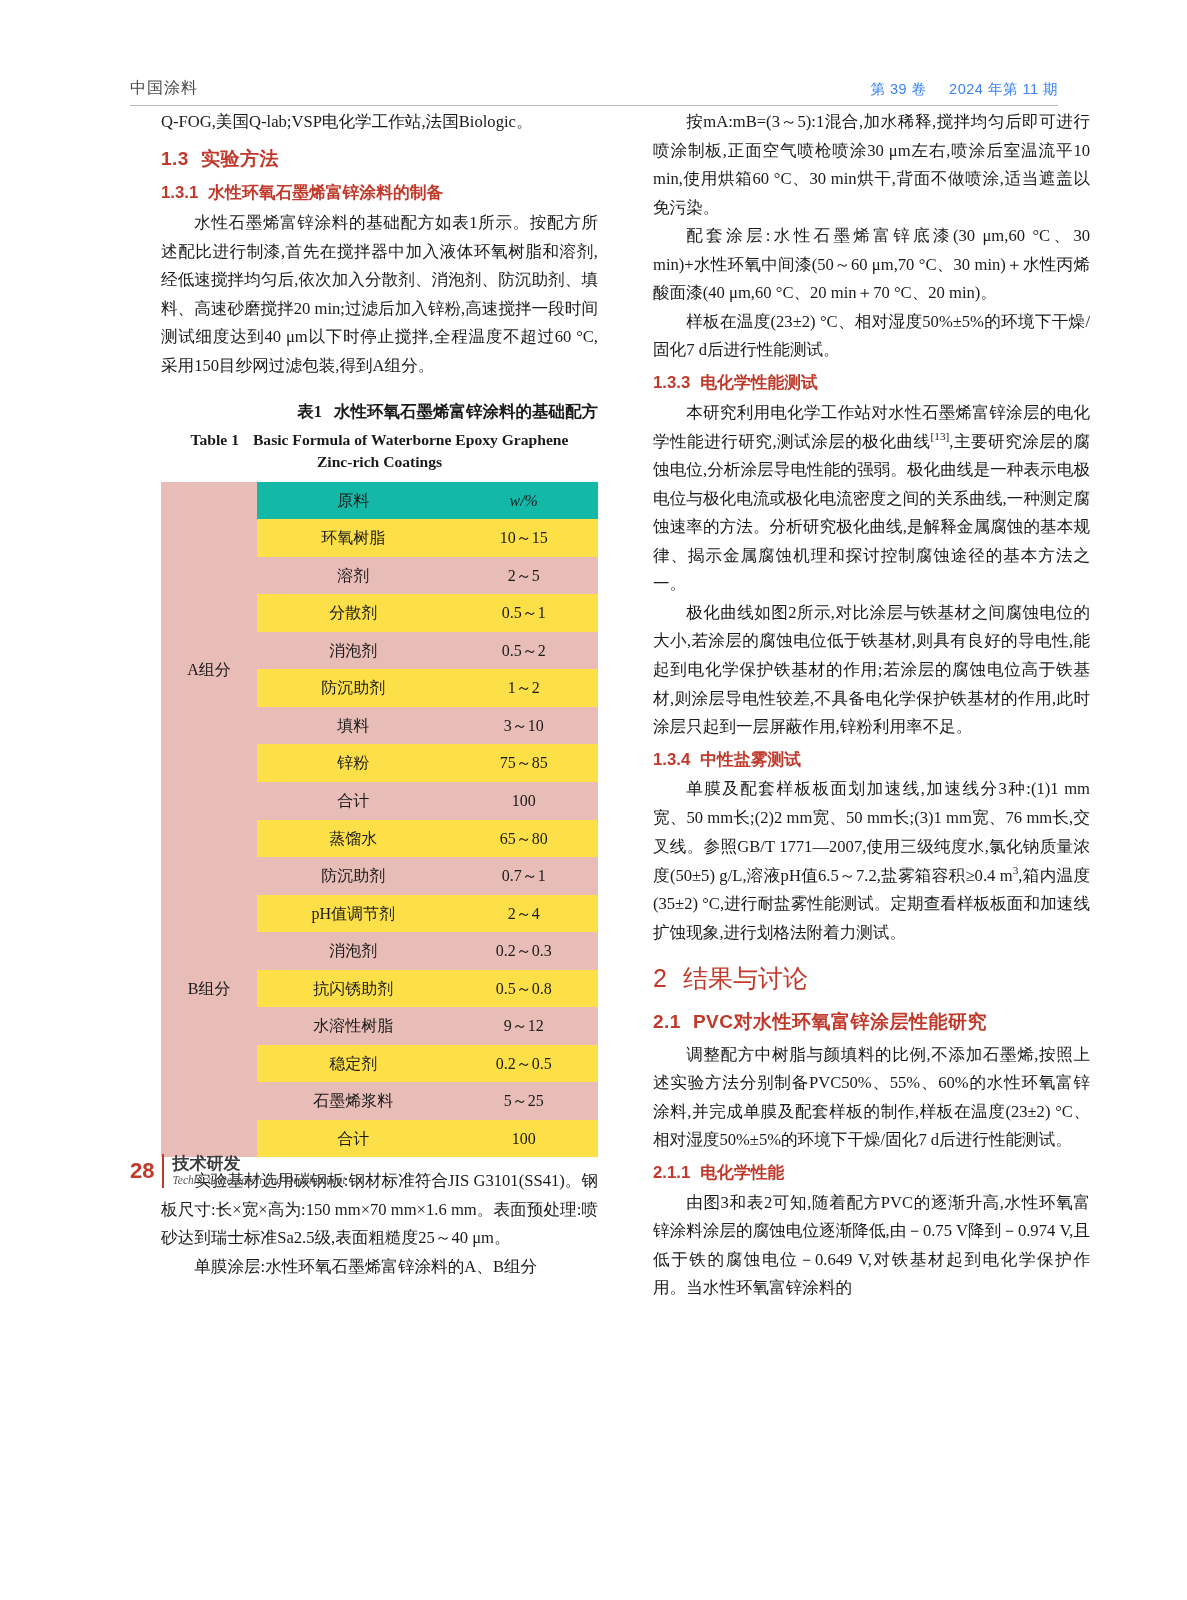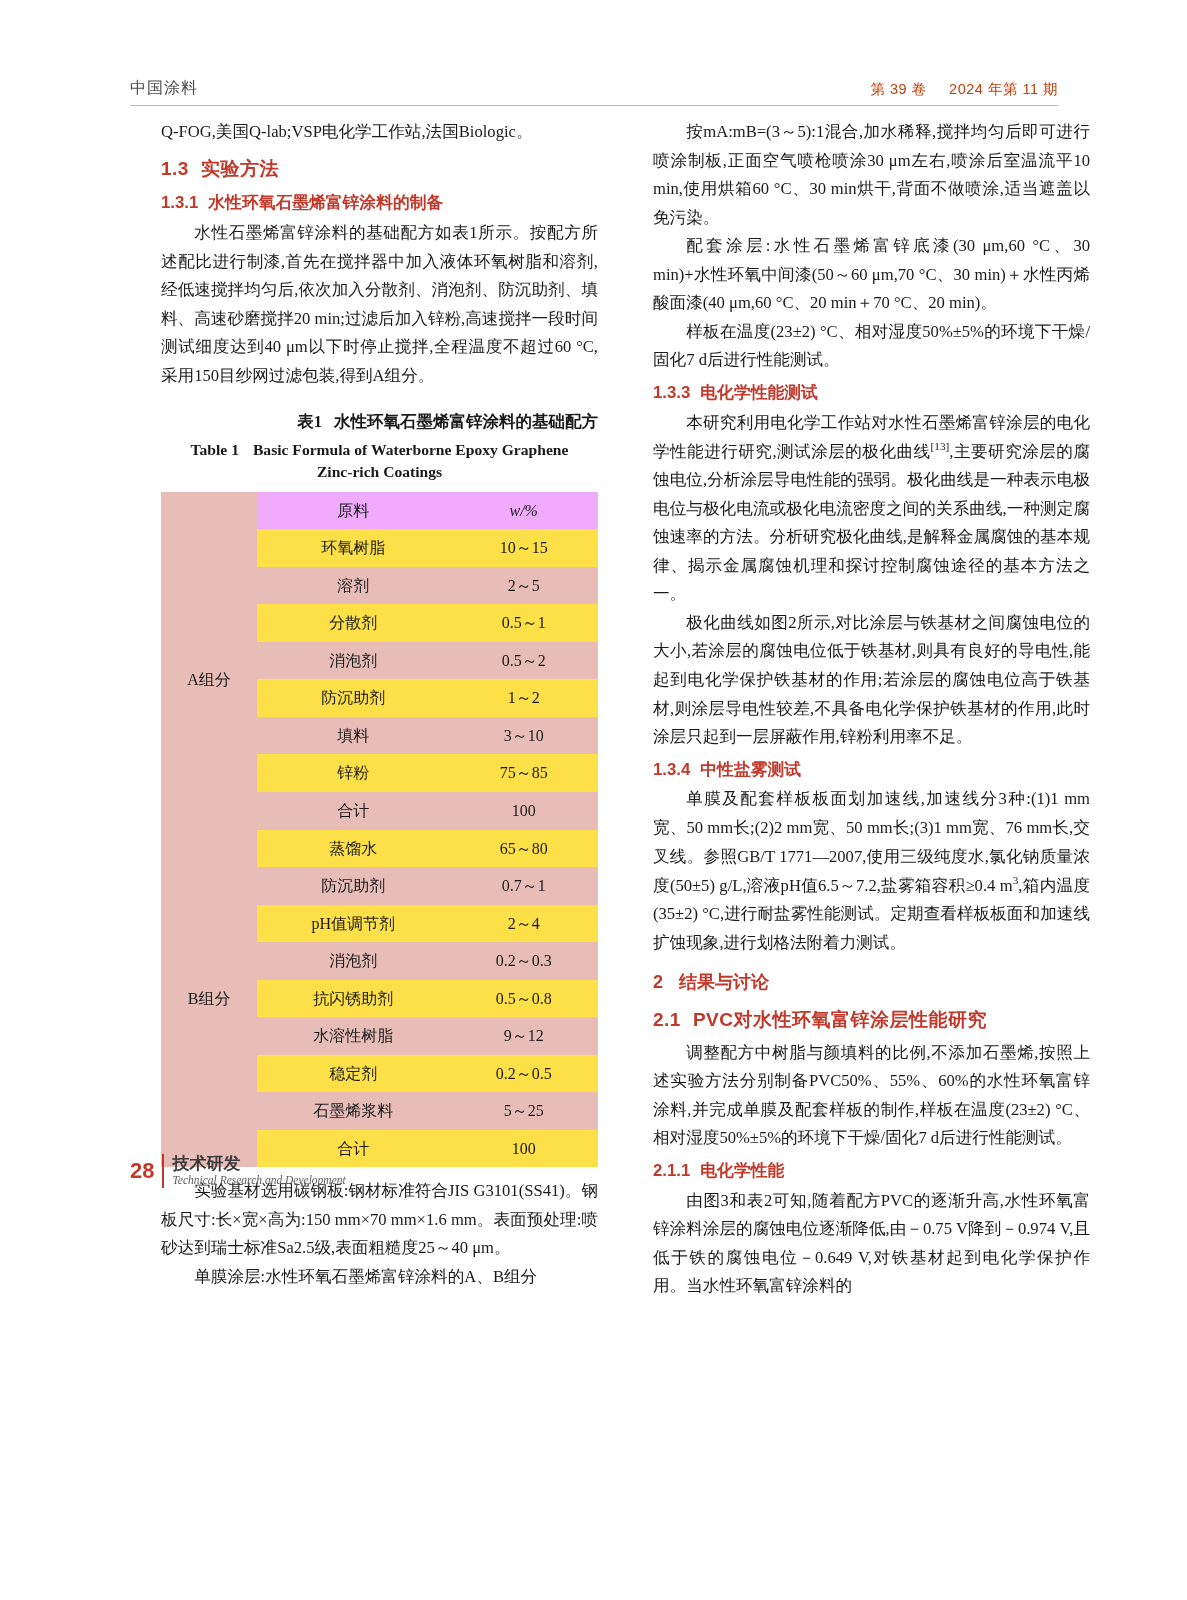--- a/index.html
+++ b/index.html
@@ -38,28 +38,28 @@
     font-family: "Liberation Sans", sans-serif;
   }
   .header .left {
     letter-spacing: 1px;
     color: #4a4a4a;
     font-size: 16px;
   }
   .header .right {
     letter-spacing: 0.5px;
     font-size: 14.5px;
-    color: #c2410c;
+    color: #3b82f6;
   }
   .header .right .vol { margin-right: 18px; }
 
   
   .col {
     position: absolute;
-    top: 118px;
+    top: 108px;
     width: 437px;
     font-size: 16.6px;
     line-height: 1.72;
     text-align: justify;
     padding-left: 31px;
   }
   .col.left { left: 130px; }
   .col.right { left: 622px; }
 
   p { margin: 0; }
@@ -80,22 +80,22 @@
     font-size: 16.8px;
     font-weight: bold;
     margin: 4px 0 1px 0;
   }
   h3.sub .num { margin-right: 10px; }
   h2.sec .num { margin-right: 12px; }
 
   h2.bigsec {
     font-family: "Liberation Sans", sans-serif;
     color: #c0392b;
-    font-size: 18px;
-    font-weight: bold;
+    font-size: 25px;
+    font-weight: normal;
     margin: 10px 0 3px 0;
   }
   h2.bigsec .num { margin-right: 16px; }
 
   
   .table-wrap { margin: 18px 0 10px 0; }
   .tbl-title-cn {
     text-align: right;
     font-weight: bold;
     font-size: 16.5px;
@@ -116,21 +116,21 @@
     margin-top: 8px;
     font-size: 16px;
   }
   table.formula td {
     border: none;
     padding: 5px 4px;
     text-align: center;
     height: 22px;
   }
   table.formula tr.head td {
-    background: #f0abfc;
+    background: #14b8a6;
     font-weight: normal;
     color: #1a1a1a;
   }
   table.formula tr.odd td { background: #e8bdb7; }
   table.formula tr.even td { background: #fde047; }
   td.group {
     width: 22%;
     background: #e8bdb7 !important;
     vertical-align: middle;
   }

